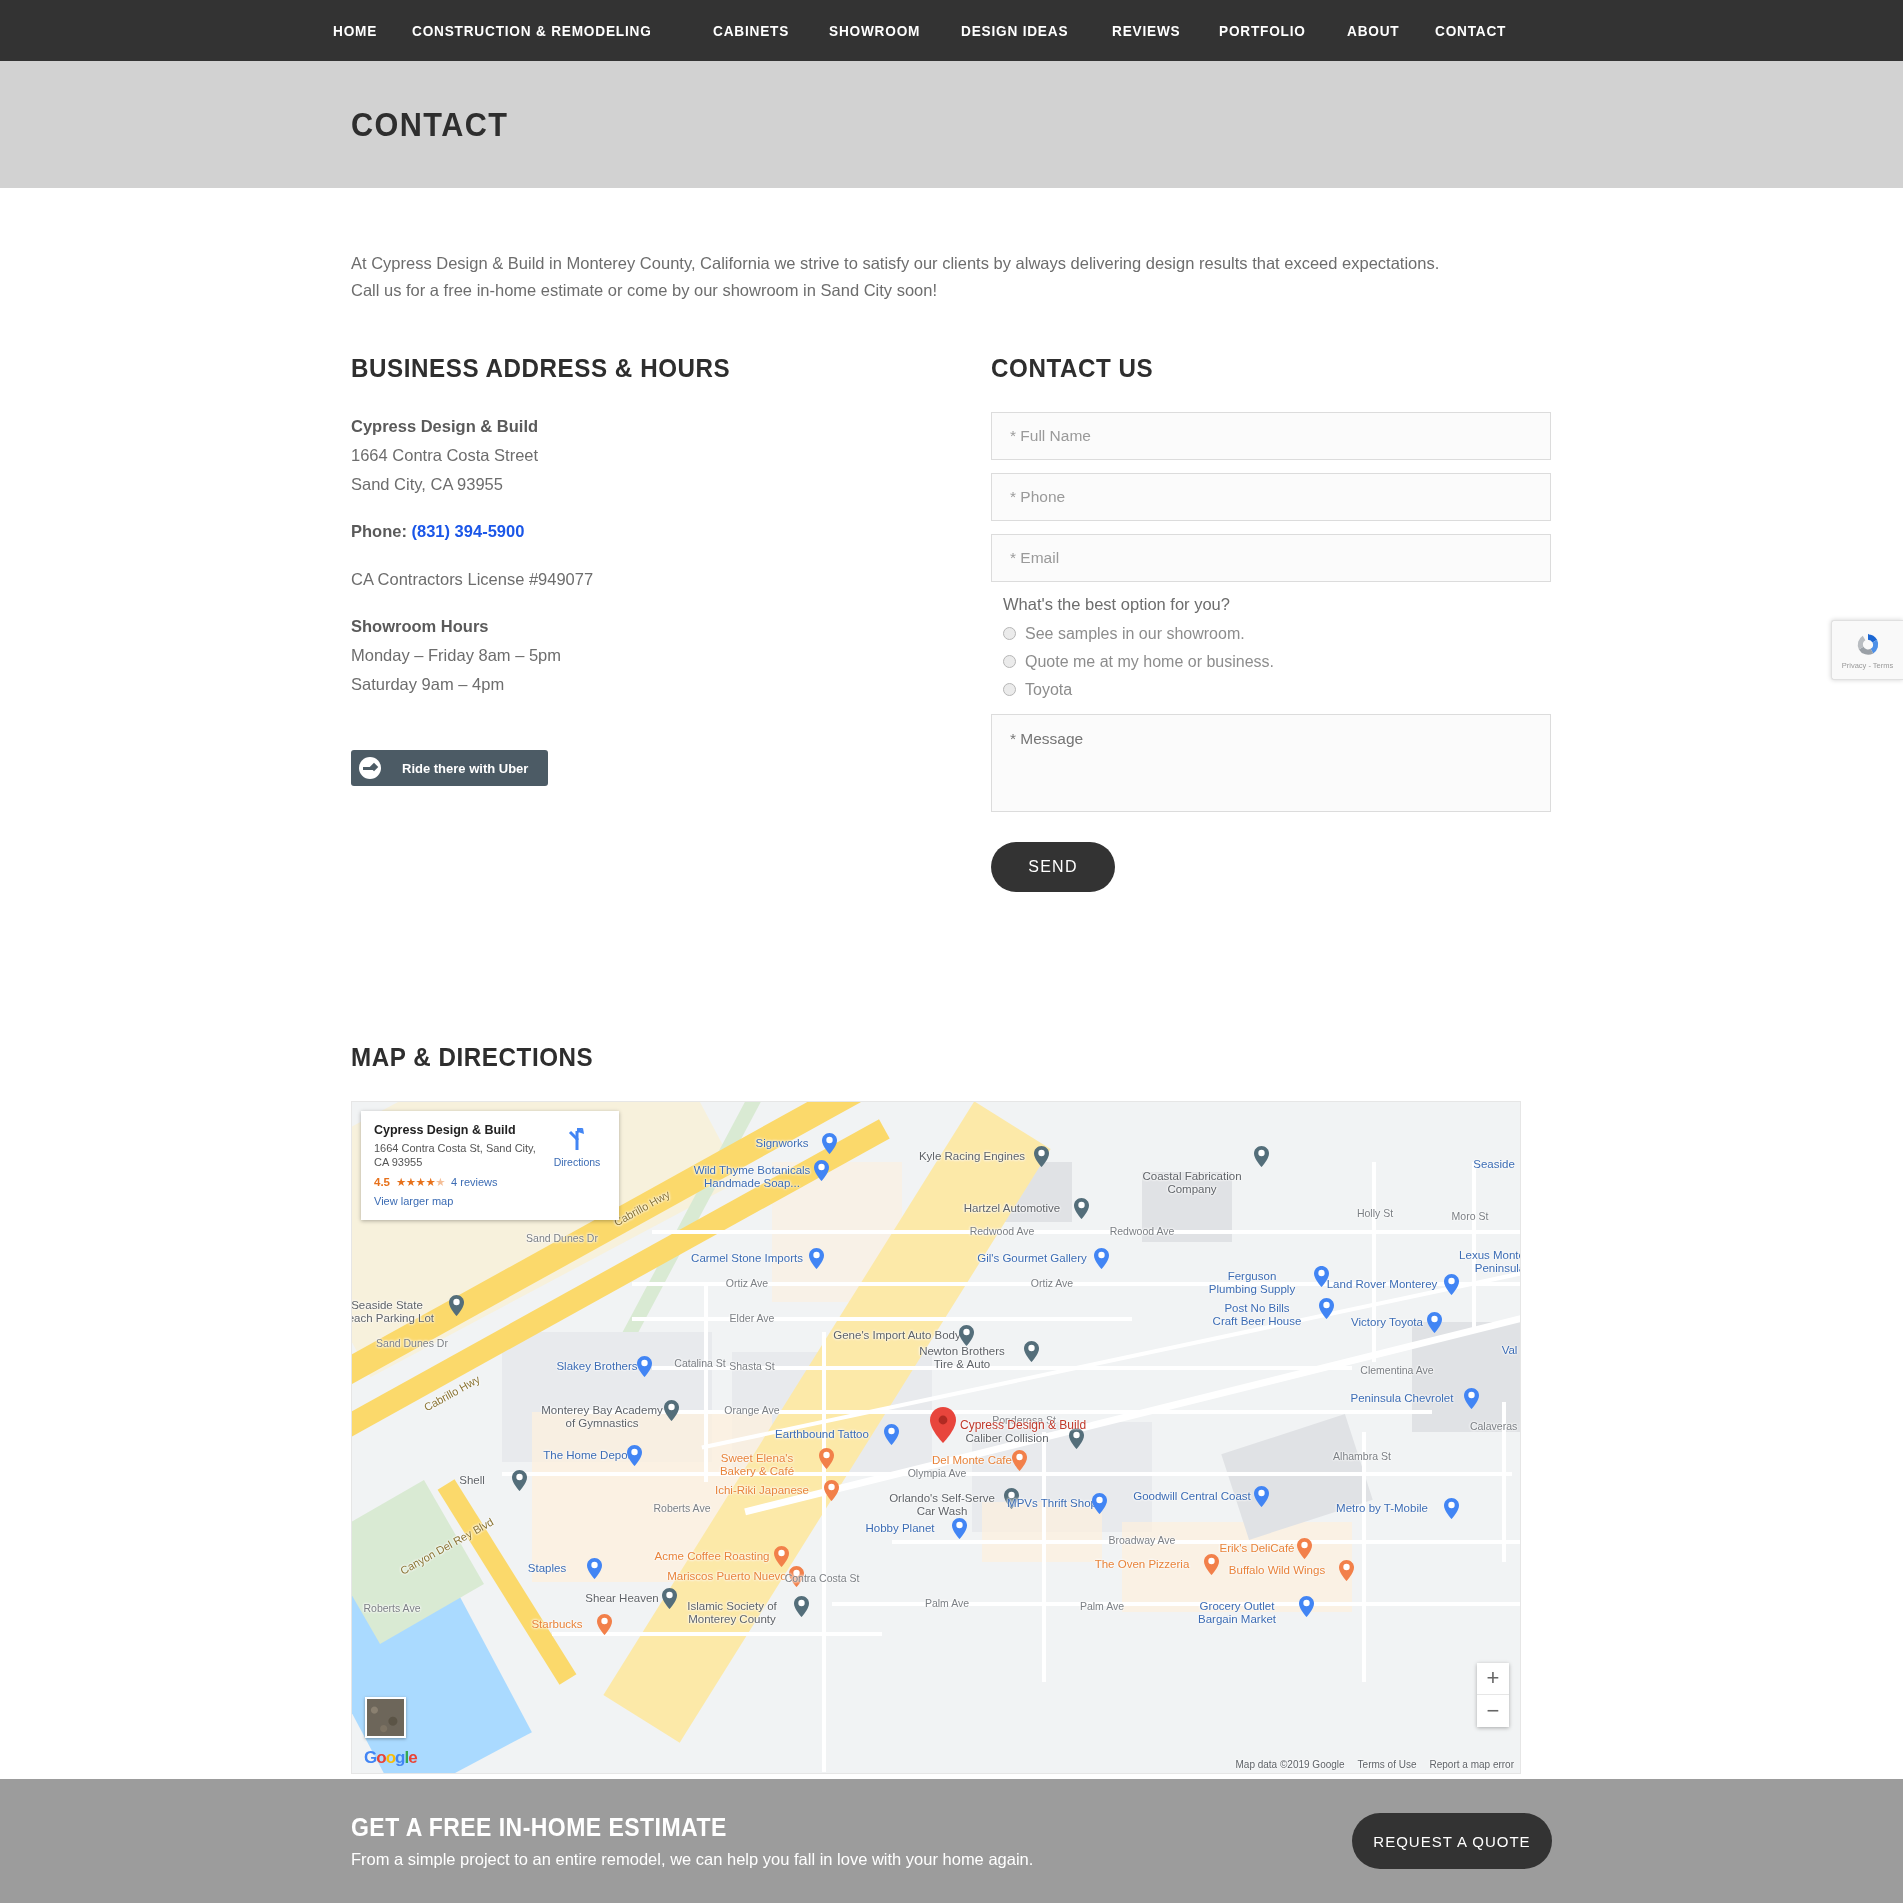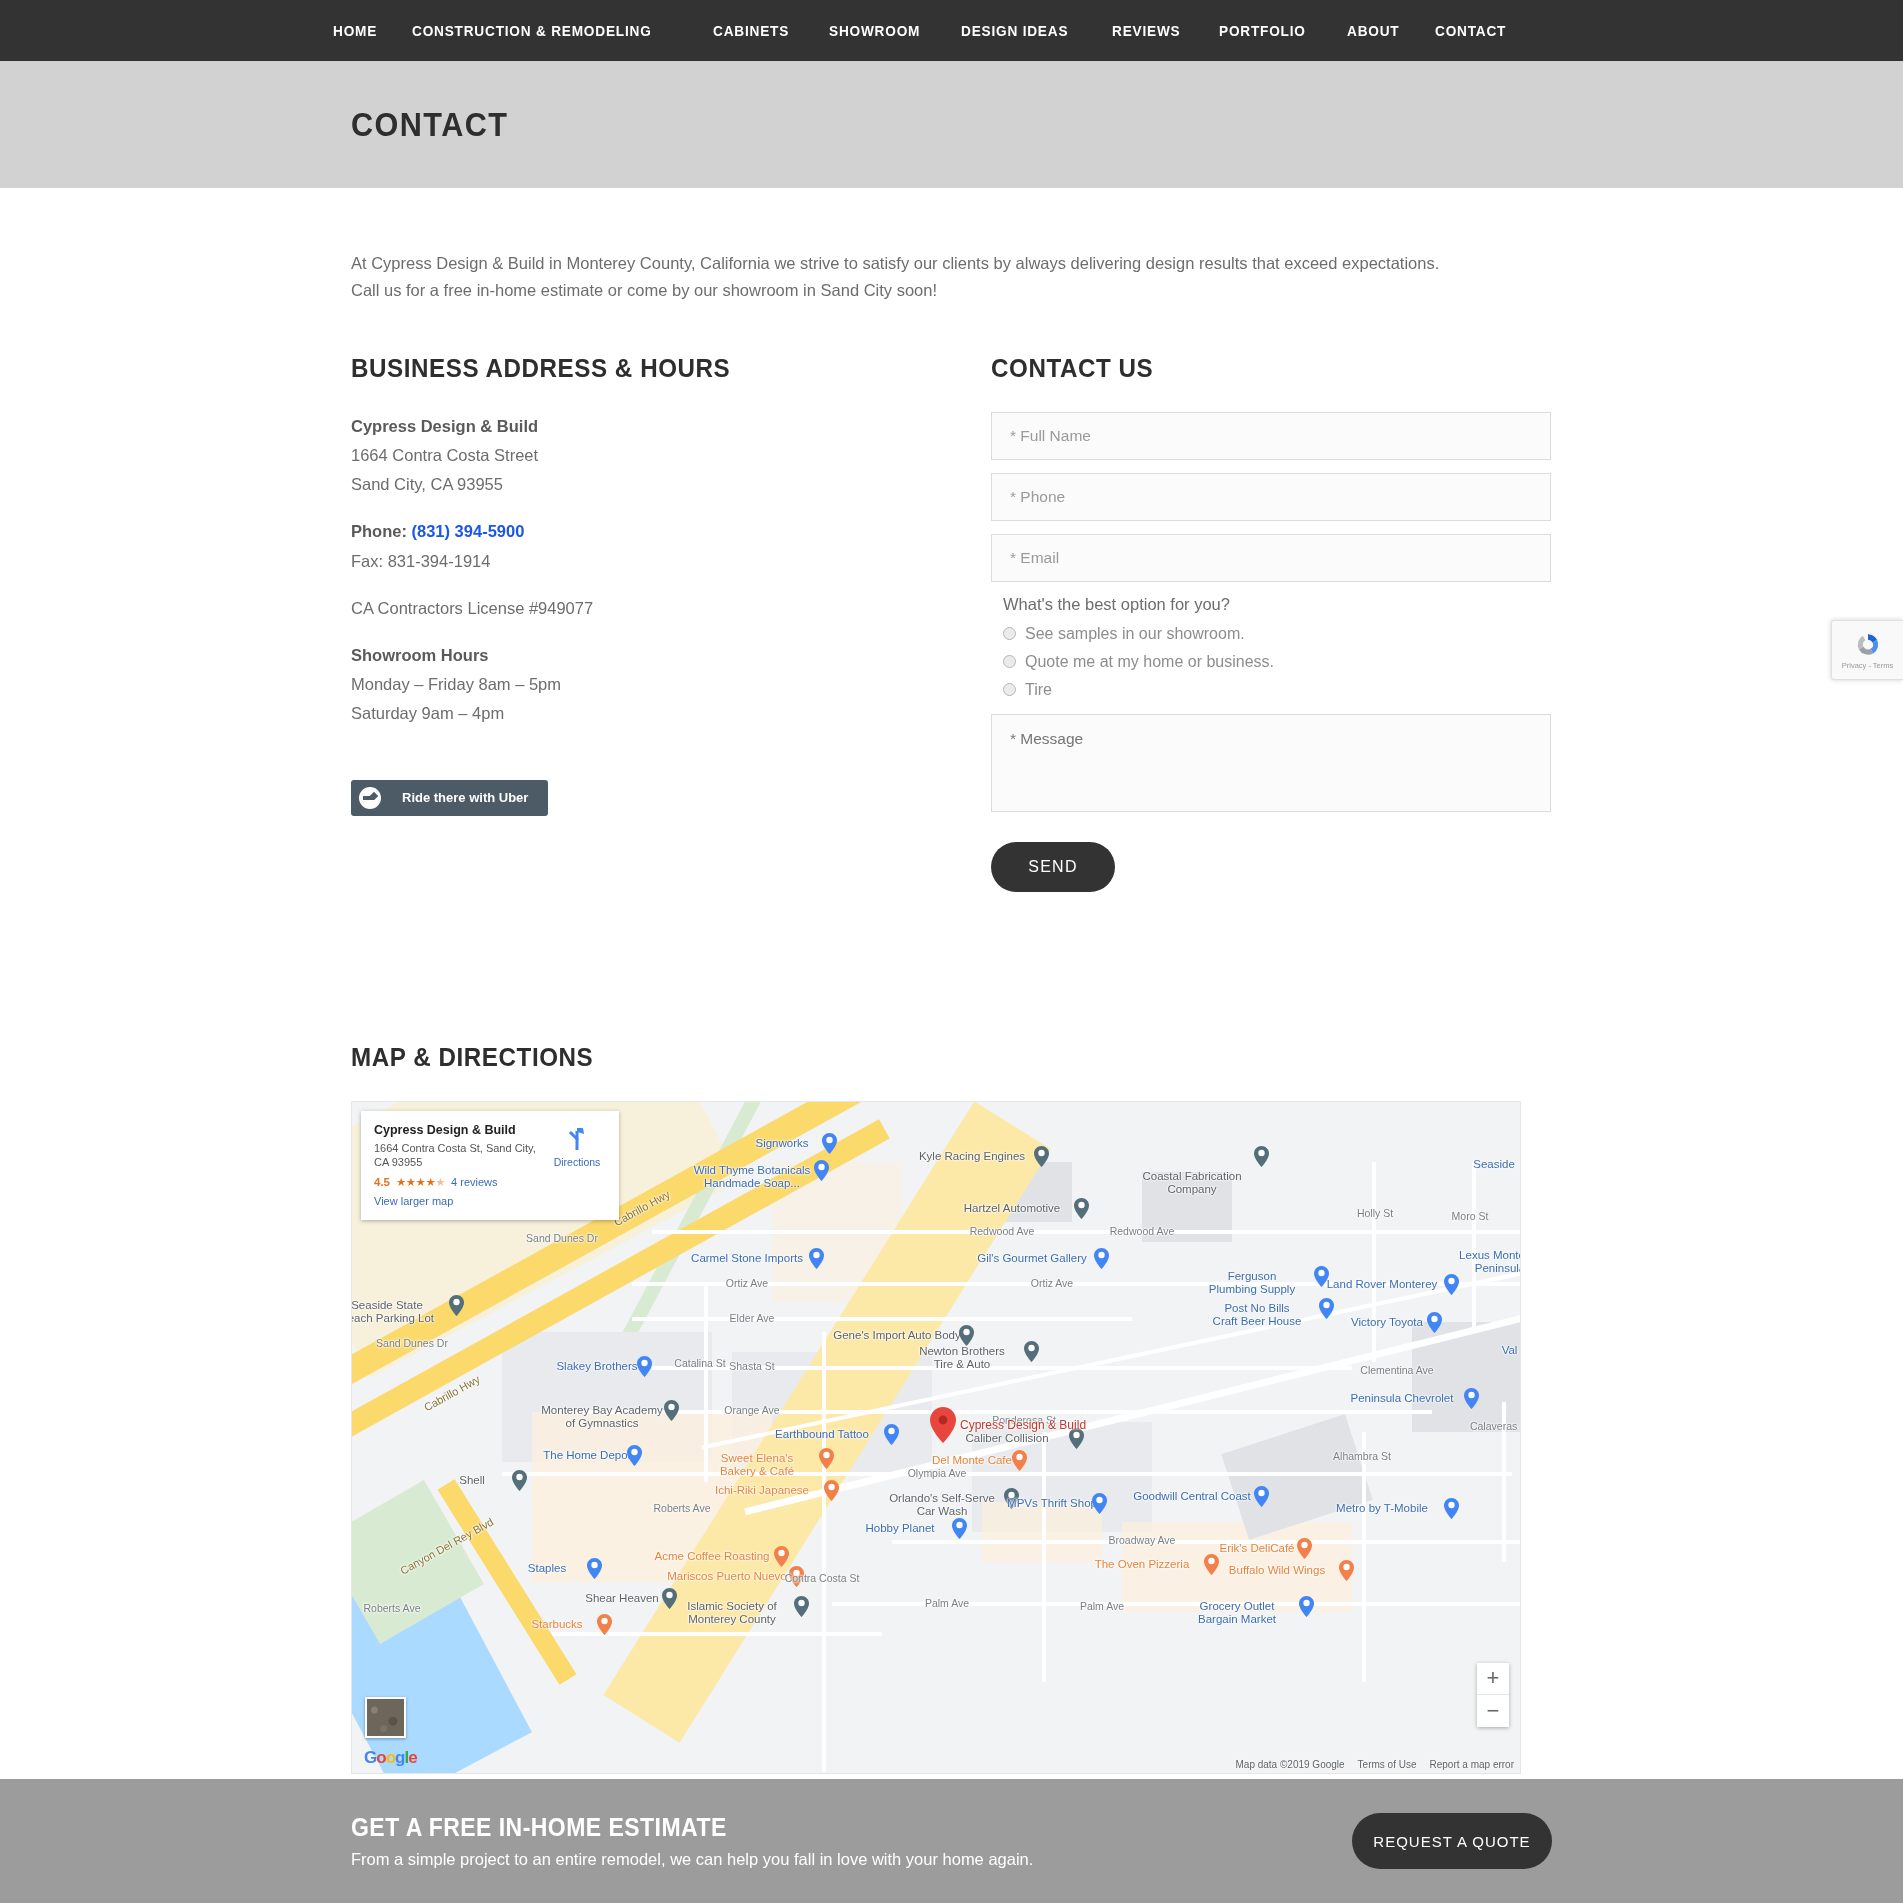--- a/index.html
+++ b/index.html
@@ -295,21 +295,20 @@
       <div class="addr-line b">Cypress Design &amp; Build</div>
       <div class="addr-line">1664 Contra Costa Street</div>
       <div class="addr-line">Sand City, CA 93955</div>
 
       <div class="gap"></div>
 
       <div class="addr-line">
         <span class="phone-lbl">Phone:</span>
         <a class="phone-link" href="#">(831) 394-5900</a>
       </div>
-      <div class="addr-line">Fax: 831-394-1914</div>
 
       <div class="gap"></div>
 
       <div class="addr-line">CA Contractors License #949077</div>
 
       <div class="gap"></div>
 
       <div class="addr-line b">Showroom Hours</div>
       <div class="addr-line">Monday – Friday 8am – 5pm</div>
       <div class="addr-line">Saturday 9am – 4pm</div>
@@ -332,21 +331,21 @@
           <label class="radio-row">
             <span class="radio-dot"></span>
             <span class="radio-lbl">See samples in our showroom.</span>
           </label>
           <label class="radio-row">
             <span class="radio-dot"></span>
             <span class="radio-lbl">Quote me at my home or business.</span>
           </label>
           <label class="radio-row">
             <span class="radio-dot"></span>
-            <span class="radio-lbl">Tire</span>
+            <span class="radio-lbl">Toyota</span>
           </label>
         </div>
 
       <textarea class="msg" placeholder="* Message" style=""></textarea>
 
       <button class="send-btn">SEND</button>
     </div>
   </div>
 
   <div class="map-sec">

